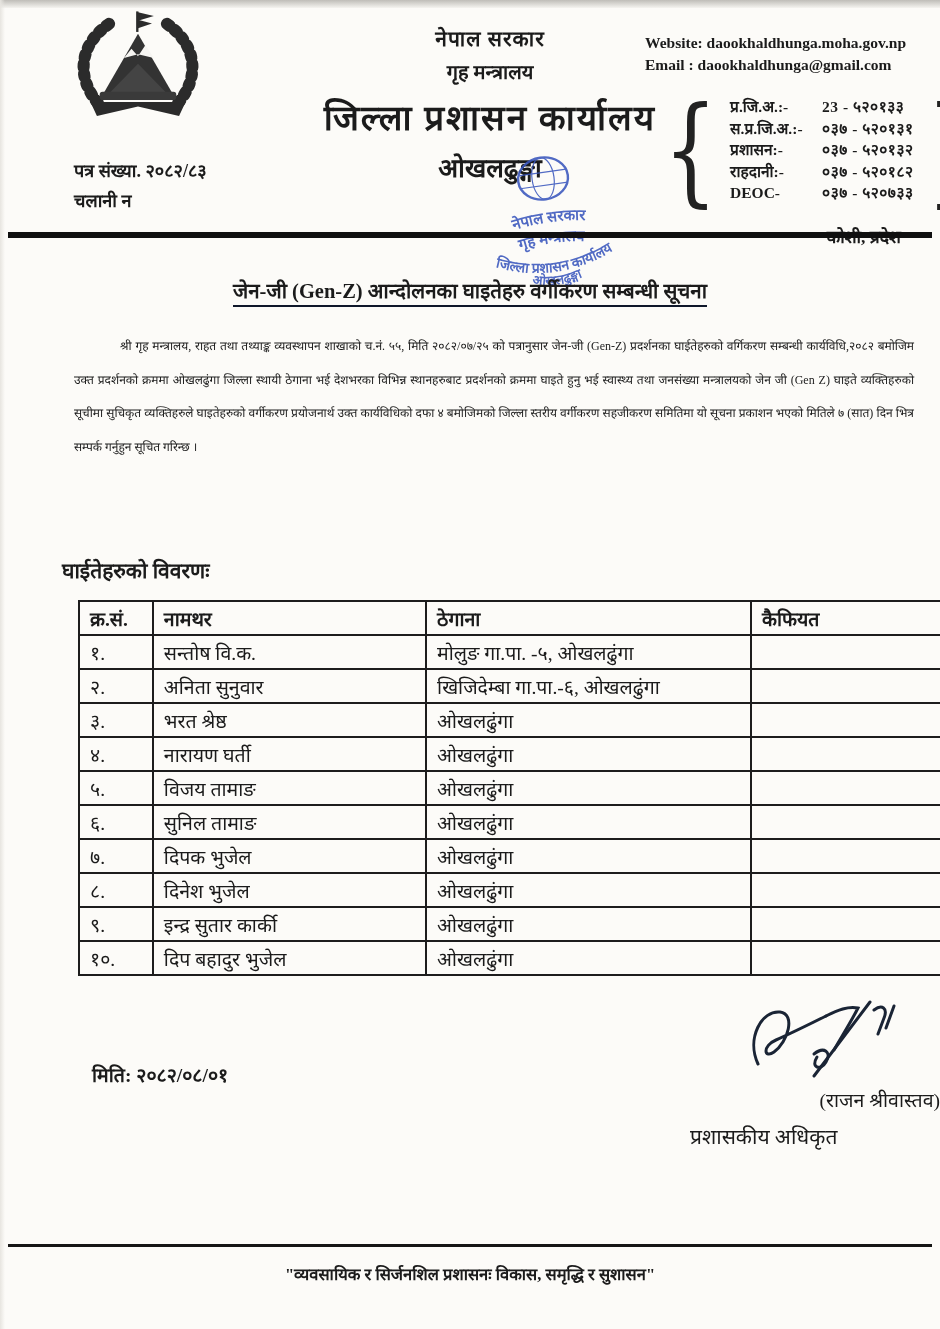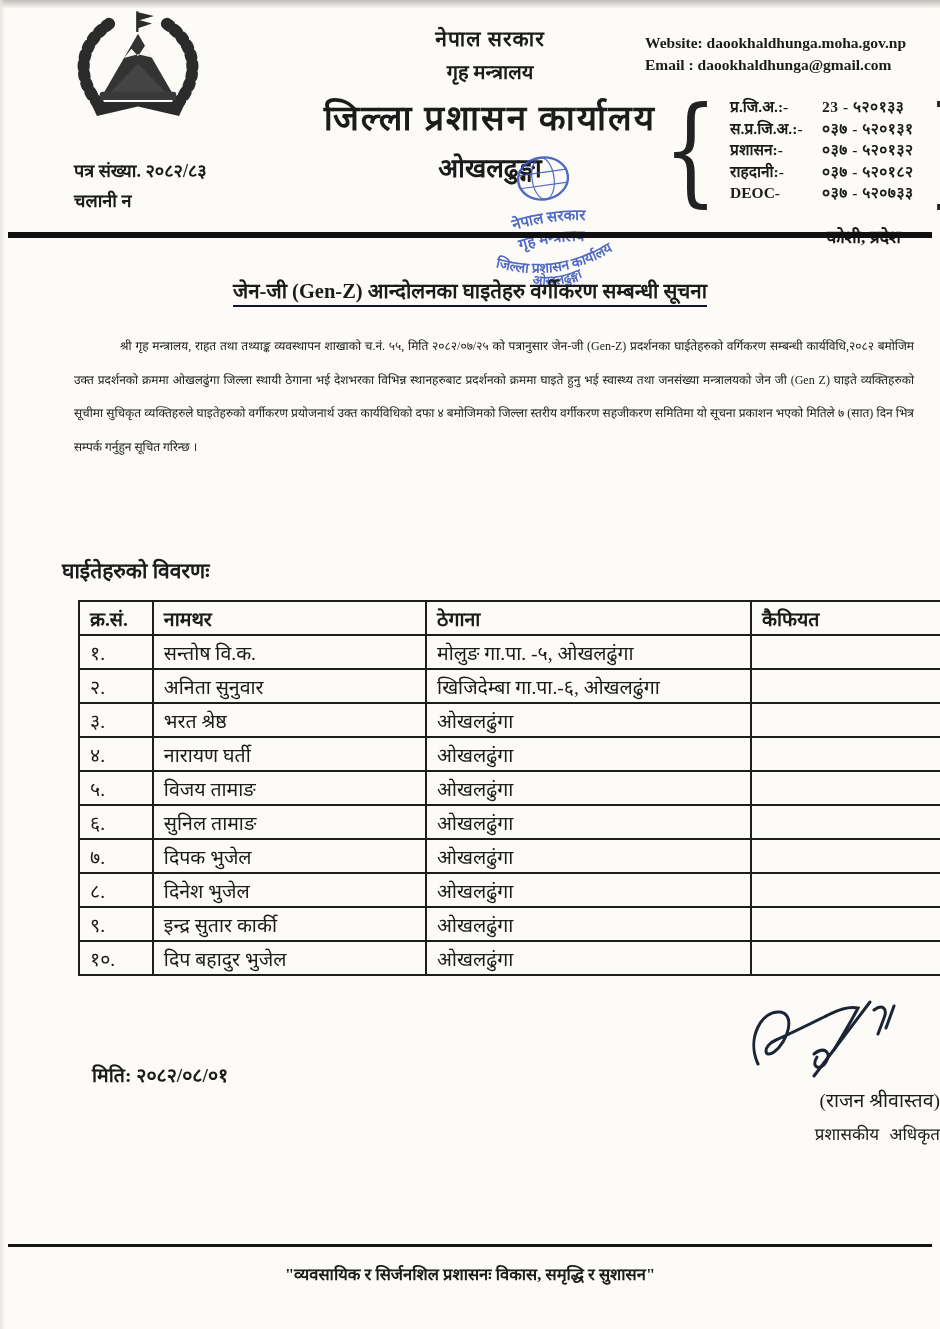--- a/index.html
+++ b/index.html
@@ -51,21 +51,21 @@
   table.victims{position:absolute;left:78px;top:600px;width:892px;border-collapse:collapse;
     font-size:19.5px;}
   table.victims th,table.victims td{border:2px solid #1d1d1d;padding:1px 10px;height:30px;
     font-weight:normal;text-align:left;}
   table.victims th{font-weight:bold;}
   td.sn,th.sn{text-align:center;padding:1px 4px;}
 
   .date-line{position:absolute;left:92px;top:1028px;font-size:19.5px;font-weight:bold;margin-top:33px;}
   .signature{position:absolute;left:742px;top:998px;width:180px;height:90px;}
   .sig-name{position:absolute;left:690px;top:1086px;width:250px;text-align:right;font-size:19.5px;}
-  .sig-title{position:absolute;left:690px;top:1122px;width:250px;text-align:right;font-size:17px;font-family:Liberation Mono, monospace;}
+  .sig-title{position:absolute;left:690px;top:1122px;width:250px;text-align:left;font-size:21px;}
 
   .rule-bottom{position:absolute;left:8px;right:8px;top:1244px;height:3px;background:#151515;}
   .motto{position:absolute;left:0;top:1262px;width:100%;text-align:center;
     font-size:16.5px;font-weight:bold;}
 </style>
 </head>
 <body>
 
 <div class="scan-edge"></div>
 <div class="scan-edge-left"></div>

